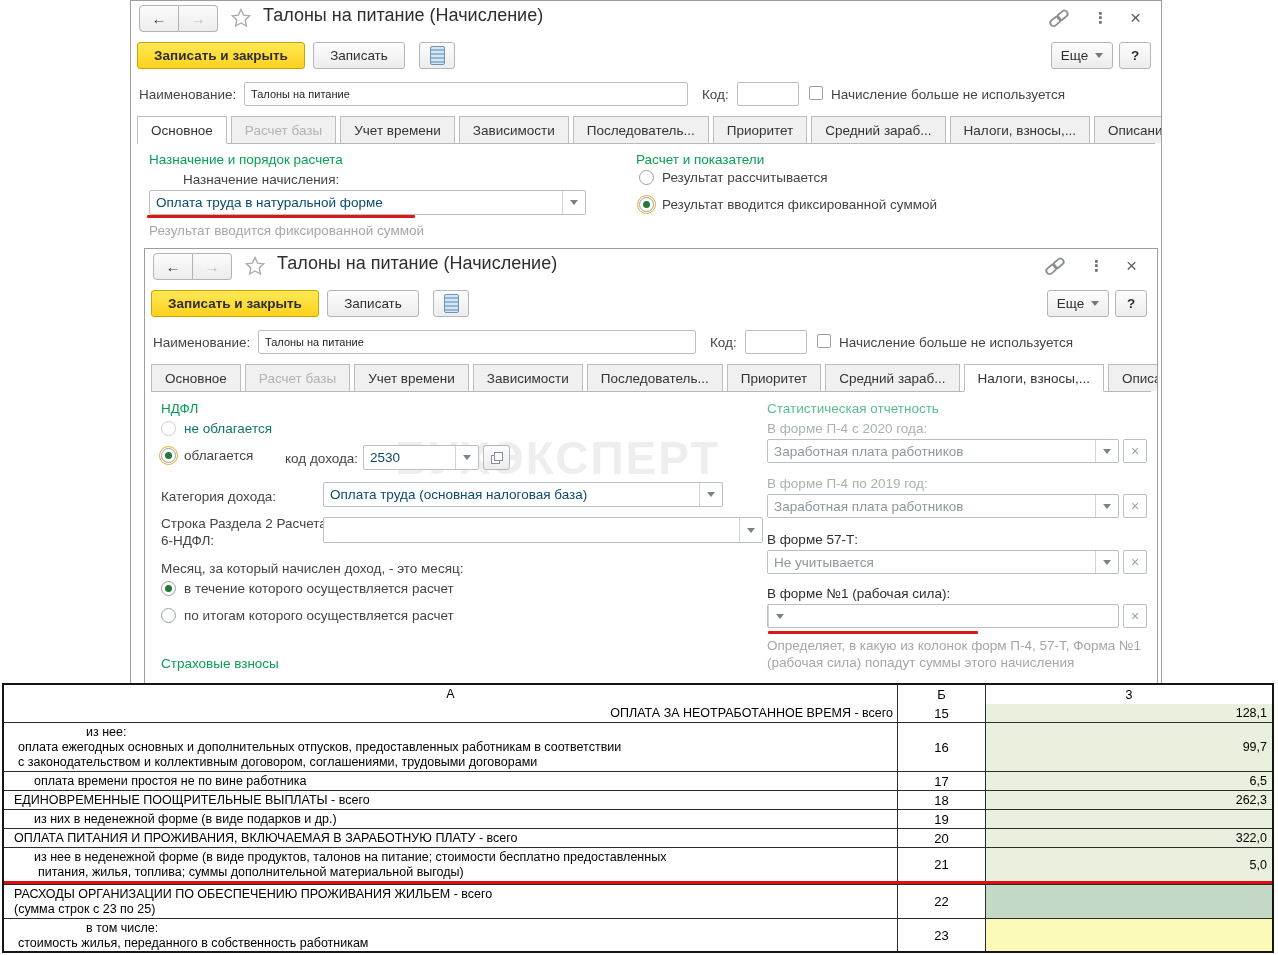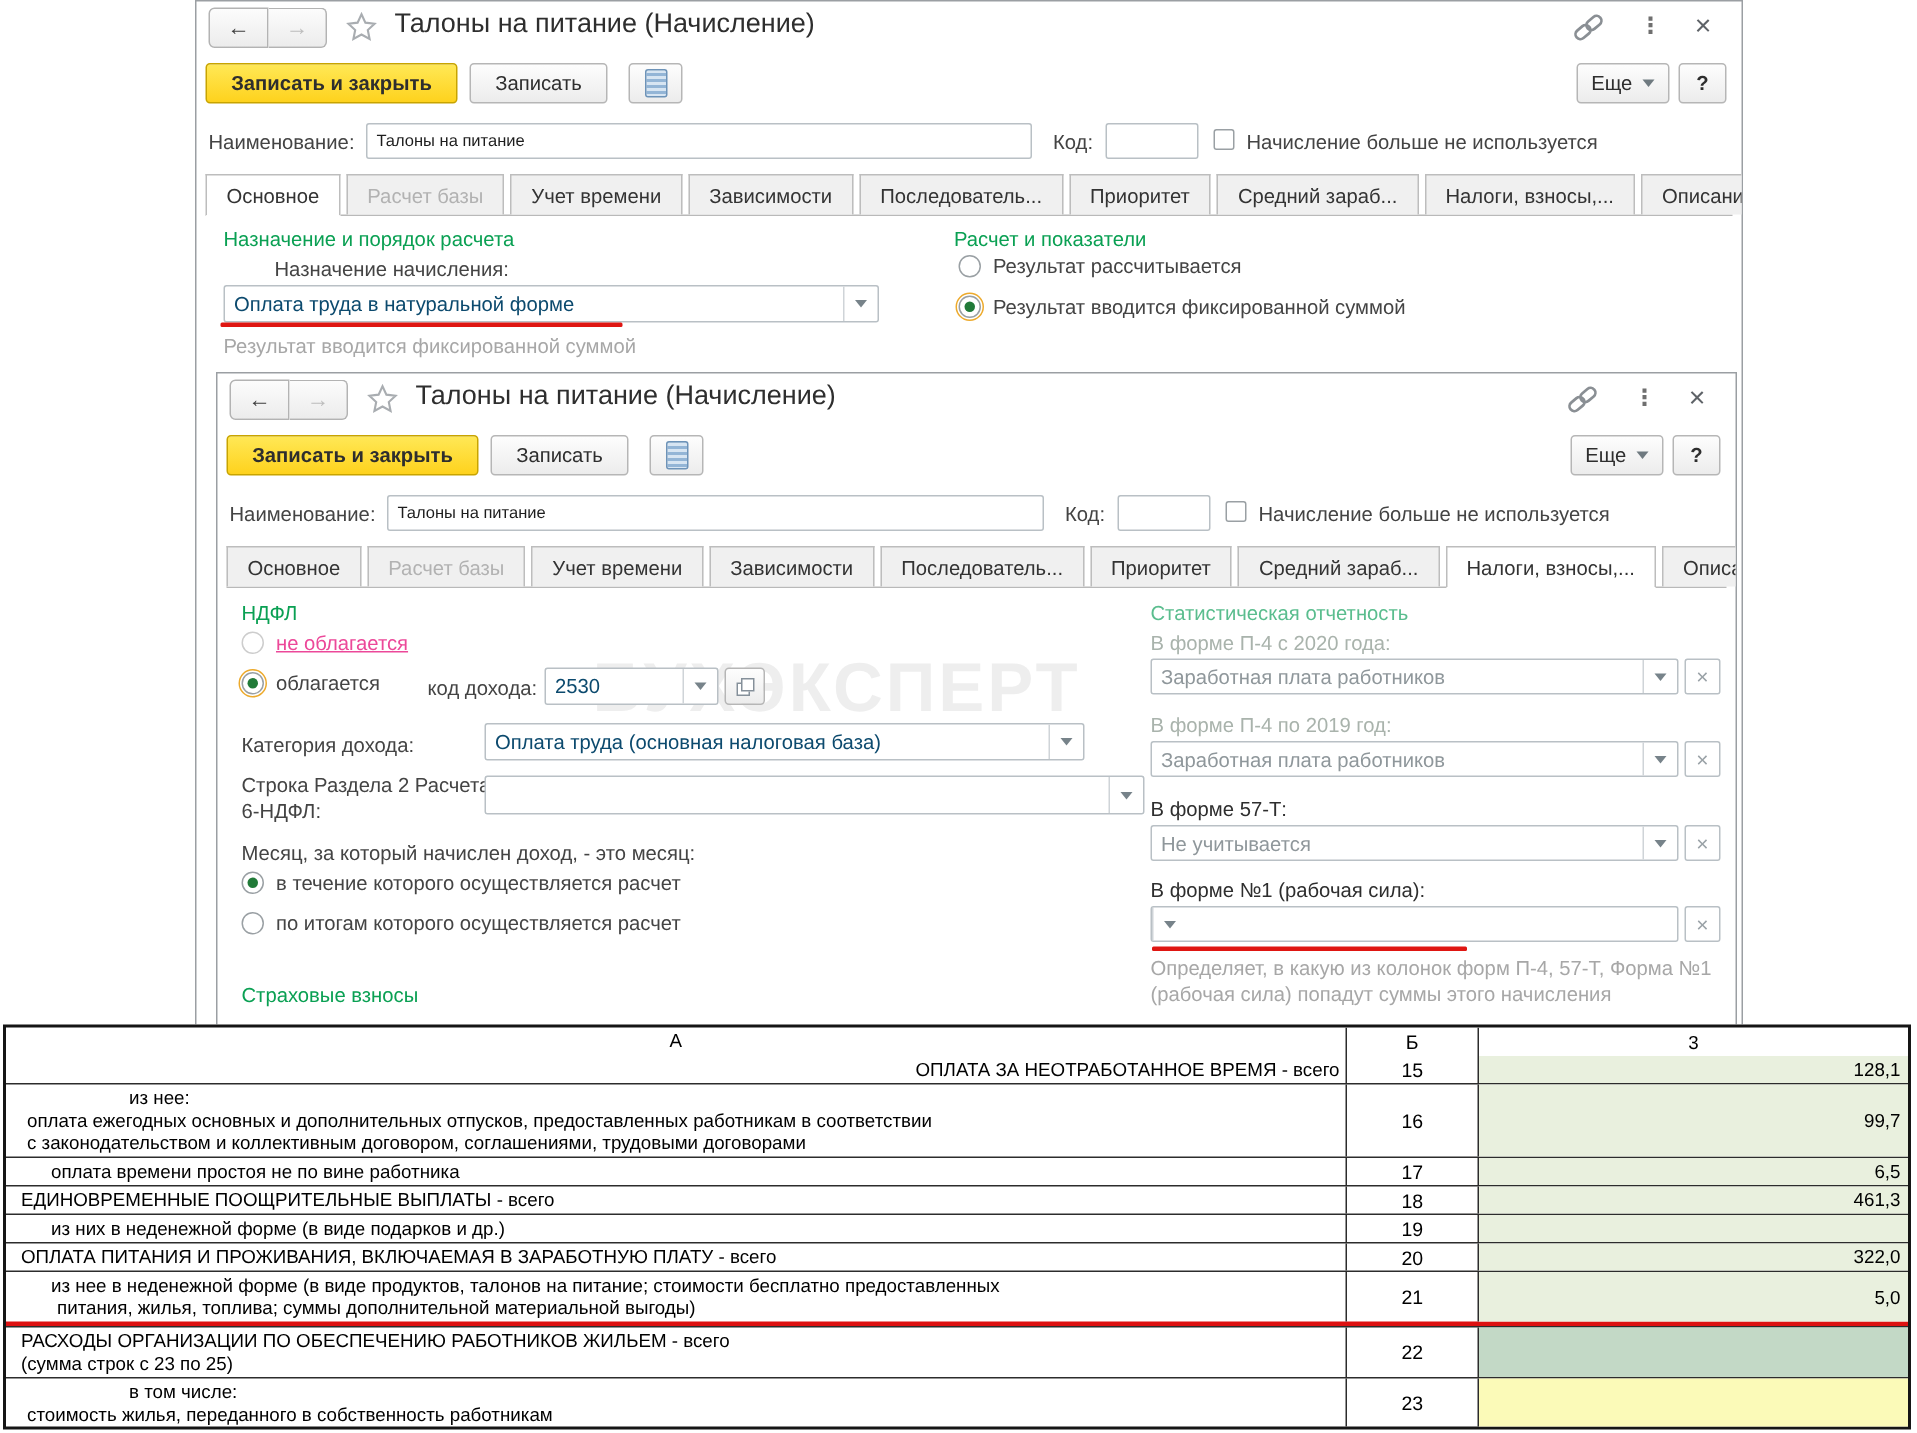--- a/index.html
+++ b/index.html
@@ -43,21 +43,21 @@
   .opn{position:relative;width:12px;height:12px;}
   .opn::before{content:'';position:absolute;left:0;bottom:0;width:7px;height:7px;border:1px solid #85909a;background:#fff;}
   .opn::after{content:'';position:absolute;right:0;top:0;width:7px;height:7px;border:1px solid #85909a;background:#fff;}
   
   .chk{position:absolute;width:14px;height:14px;border:1px solid #9aa0a4;border-radius:2px;background:#fff;box-sizing:border-box;}
   .radio{position:absolute;display:flex;align-items:center;gap:8px;font-size:13.5px;color:#444;white-space:nowrap;}
   .radio .rb{width:15px;height:15px;border:1px solid #9aa0a4;border-radius:50%;background:#fff;box-sizing:border-box;position:relative;flex:none;}
   .radio .rb.sel::after{content:'';position:absolute;left:3px;top:3px;right:3px;bottom:3px;background:#217a38;border-radius:50%;}
   .radio .rb.focus{outline:1px solid #eda built;}
   .radio .rb.focus{outline:1px solid #edaa2c;outline-offset:1px;}
-  .radio.dis{color:#ec4899;text-decoration:underline;}
+  .radio.dis{color:#0f766e;}
   .radio.dis .rb{border-color:#cdcdcd;}
   
   .tabbar{position:absolute;left:6px;right:6px;top:114px;height:28px;display:flex;align-items:flex-end;border-bottom:1px solid #b9b9b9;}
   .tab{height:27px;line-height:27px;padding:0 13px;font-size:13.5px;color:#333;background:#f0f0f0;
     border:1px solid #bdbdbd;border-bottom:none;margin-right:4px;white-space:nowrap;box-sizing:border-box;}
   .tab.active{background:#fff;position:relative;height:28px;margin-bottom:-1px;border-bottom:1px solid #fff;}
   .tab.disabled{color:#b2b2b2;}
   .redmark{position:absolute;height:3px;background:#df1612;border-radius:1px;}
   .hint{position:absolute;font-size:13.5px;color:#a7a7a7;line-height:17px;}
   .wmark{position:absolute;font-size:46px;font-weight:bold;color:rgba(90,90,90,0.10);letter-spacing:2px;white-space:nowrap;pointer-events:none;}
@@ -314,21 +314,21 @@
         <div class="ca">
           <div style="padding-left: 28px;">оплата времени простоя не по вине работника</div>
         </div>
         <div class="cb">17</div>
         <div class="cv g">6,5</div>
       </div><div class="trow">
         <div class="ca">
           <div style="padding-left: 8px;">ЕДИНОВРЕМЕННЫЕ ПООЩРИТЕЛЬНЫЕ ВЫПЛАТЫ - всего</div>
         </div>
         <div class="cb">18</div>
-        <div class="cv g">461,3</div>
+        <div class="cv g">262,3</div>
       </div><div class="trow">
         <div class="ca">
           <div style="padding-left: 28px;">из них в неденежной форме (в виде подарков и др.)</div>
         </div>
         <div class="cb">19</div>
         <div class="cv g"></div>
       </div><div class="trow">
         <div class="ca">
           <div style="padding-left: 8px;">ОПЛАТА ПИТАНИЯ И ПРОЖИВАНИЯ, ВКЛЮЧАЕМАЯ В ЗАРАБОТНУЮ ПЛАТУ - всего</div>
         </div>
@@ -336,21 +336,21 @@
         <div class="cv g">322,0</div>
       </div><div class="trow redline">
         <div class="ca">
           <div style="padding-left: 28px;">из нее в неденежной форме (в виде продуктов, талонов на питание; стоимости бесплатно предоставленных</div>
           <div style="padding-left: 32px;">питания, жилья, топлива; суммы дополнительной материальной выгоды)</div>
         </div>
         <div class="cb">21</div>
         <div class="cv g">5,0</div>
       </div><div class="trow">
         <div class="ca">
-          <div style="padding-left: 8px;">РАСХОДЫ ОРГАНИЗАЦИИ ПО ОБЕСПЕЧЕНИЮ РАБОТНИКОВ ЖИЛЬЕМ - всего</div>
+          <div style="padding-left: 8px;">РАСХОДЫ ОРГАНИЗАЦИИ ПО ОБЕСПЕЧЕНИЮ ПРОЖИВАНИЯ ЖИЛЬЕМ - всего</div>
           <div style="padding-left: 8px;">(сумма строк с 23 по 25)</div>
         </div>
         <div class="cb">22</div>
         <div class="cv dg"></div>
       </div><div class="trow">
         <div class="ca">
           <div style="padding-left: 80px;">в том числе:</div>
           <div style="padding-left: 12px;">стоимость жилья, переданного в собственность работникам</div>
         </div>
         <div class="cb">23</div>

